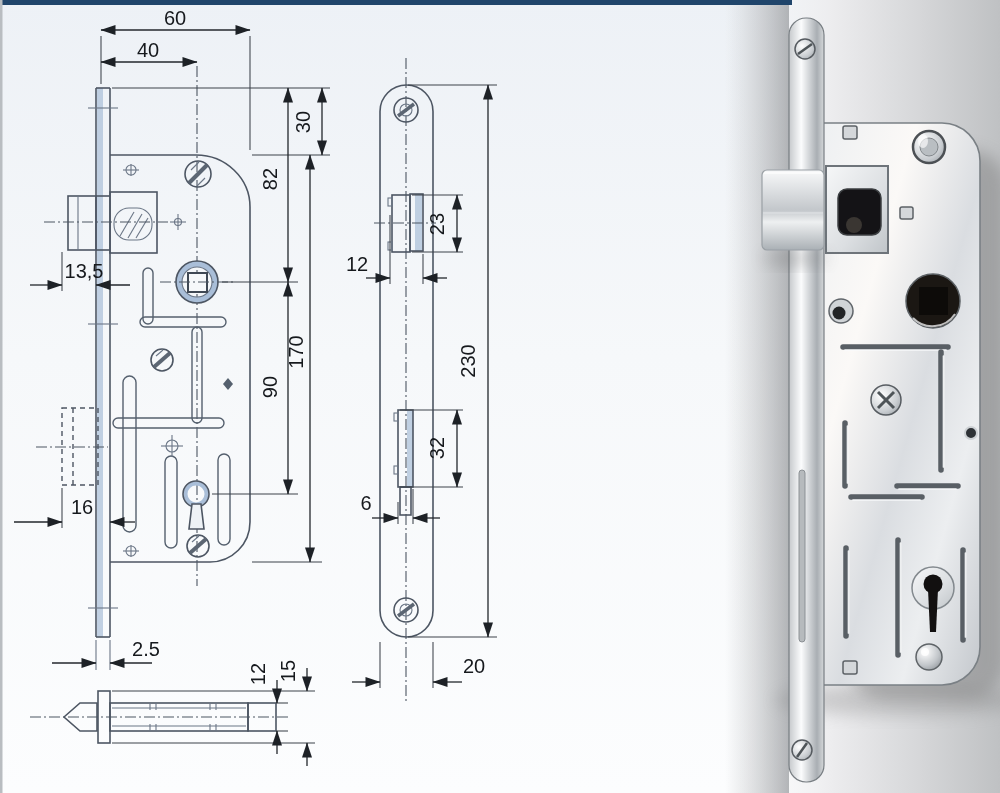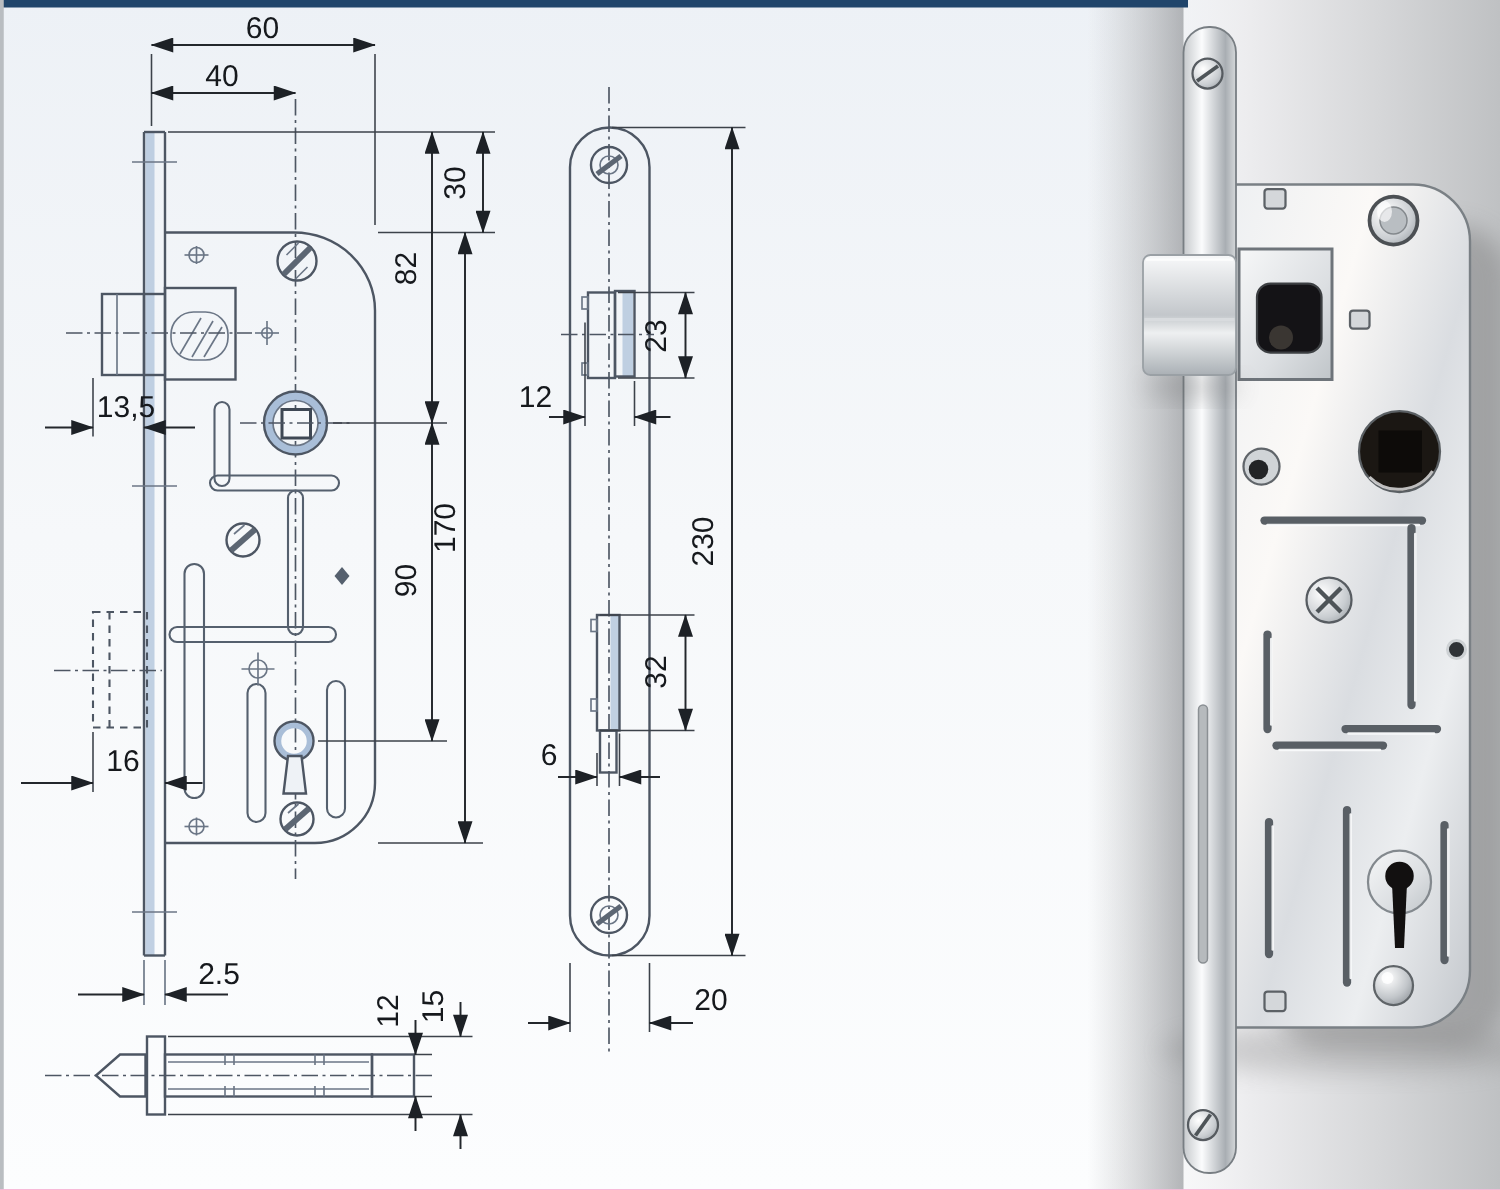--- a/index.html
+++ b/index.html
@@ -1,16 +1,16 @@
 <!DOCTYPE html>
 <html><head>
 <meta charset="utf-8">
 <style>
   html,body{margin:0;padding:0;background:#ffffff;}
-  .stage{position:relative;width:1000px;height:793px;background:#ec4899;overflow:hidden;
+  .stage{position:relative;width:1000px;height:793px;background:#a16207;overflow:hidden;
          font-family:"Liberation Sans", sans-serif;}
   svg{display:block;}
   .dim-label{font-family:"Liberation Sans", sans-serif;font-size:20px;fill:#16191d;}
   .obj{stroke:#4d5663;stroke-width:1.6;fill:none;}
   .objthin{stroke:#6b7686;stroke-width:1.1;fill:none;}
   .dimline{stroke:#23272c;stroke-width:1.3;fill:none;}
   .extline{stroke:#3c424a;stroke-width:1.05;fill:none;}
   .cline{stroke:#4d5663;stroke-width:1.1;fill:none;stroke-dasharray:11 3 2 3;}
   .hidden-edge{stroke:#4d5663;stroke-width:1.4;fill:none;stroke-dasharray:5 4;}
   .groove{stroke:#55606e;stroke-width:1.4;fill:none;}

